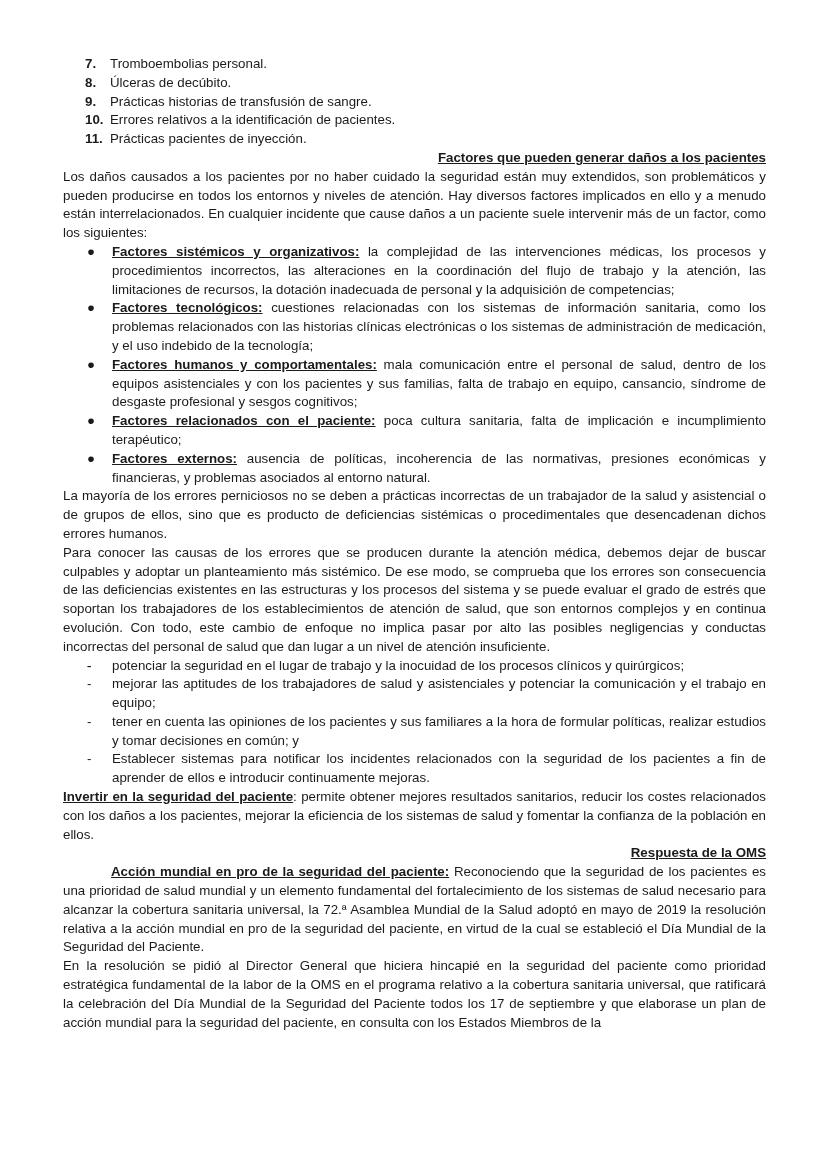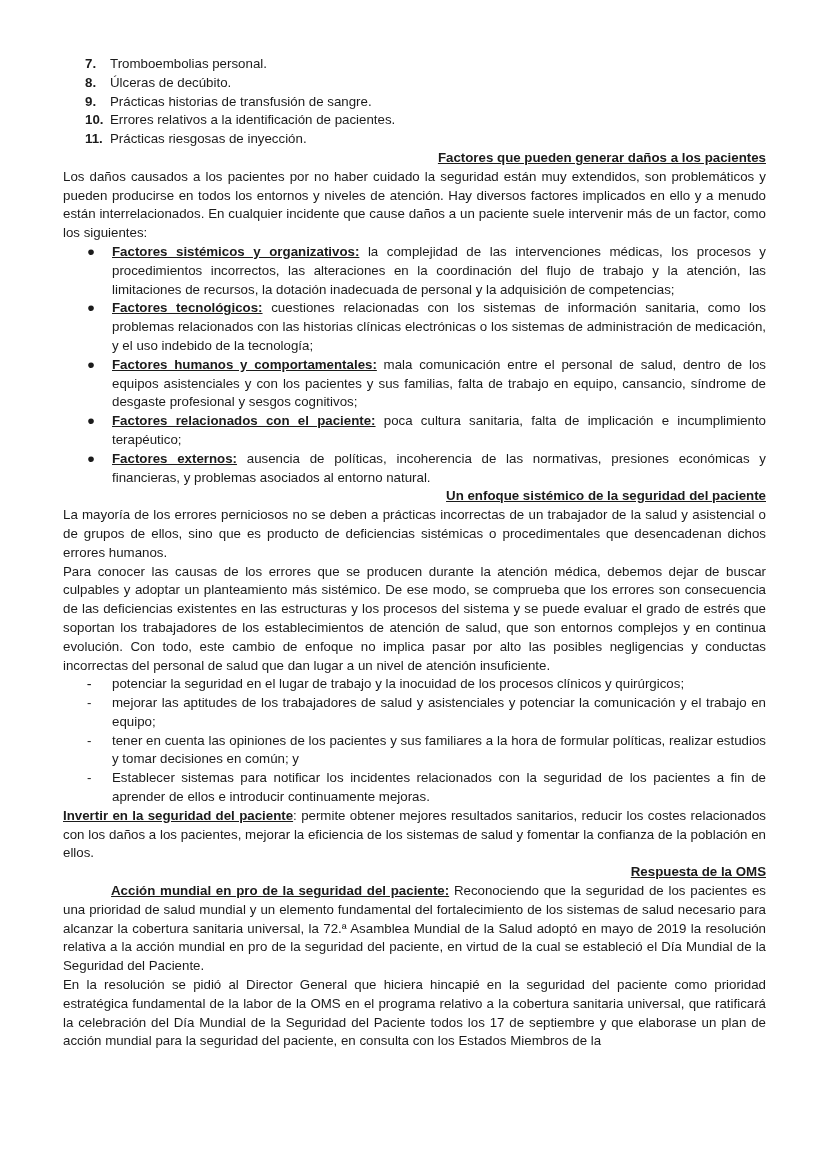--- a/index.html
+++ b/index.html
@@ -40,21 +40,21 @@
   <div class="num-item">
     <span class="num">9.</span>
     <span class="txt">Prácticas historias de transfusión de sangre.</span>
   </div>
   <div class="num-item">
     <span class="num">10.</span>
     <span class="txt">Errores relativos a la identificación de pacientes.</span>
   </div>
   <div class="num-item">
     <span class="num">11.</span>
-    <span class="txt">Prácticas riesgosas de inyección.</span>
+    <span class="txt">Prácticas pacientes de inyección.</span>
   </div>
 
   <div class="heading">Factores que pueden generar daños a los pacientes</div>
   <div class="para">Los daños causados a los pacientes por no haber cuidado la seguridad están muy extendidos, son problemáticos y pueden producirse en todos los entornos y niveles de atención. Hay diversos factores implicados en ello y a menudo están interrelacionados. En cualquier incidente que cause daños a un paciente suele intervenir más de un factor, como los siguientes:</div>
 
   <div class="hang-item">
     <span class="marker">●</span>
     <span class="lead">Factores sistémicos y organizativos:</span><span> la complejidad de las intervenciones médicas, los procesos y procedimientos incorrectos, las alteraciones en la coordinación del flujo de trabajo y la atención, las limitaciones de recursos, la dotación inadecuada de personal y la adquisición de competencias;</span>
   </div>
   <div class="hang-item">
@@ -67,21 +67,20 @@
   </div>
   <div class="hang-item">
     <span class="marker">●</span>
     <span class="lead">Factores relacionados con el paciente:</span><span> poca cultura sanitaria, falta de implicación e incumplimiento terapéutico;</span>
   </div>
   <div class="hang-item">
     <span class="marker">●</span>
     <span class="lead">Factores externos:</span><span> ausencia de políticas, incoherencia de las normativas, presiones económicas y financieras, y problemas asociados al entorno natural.</span>
   </div>
 
-  <div class="heading">Un enfoque sistémico de la seguridad del paciente</div>
   <div class="para">La mayoría de los errores perniciosos no se deben a prácticas incorrectas de un trabajador de la salud y asistencial o de grupos de ellos, sino que es producto de deficiencias sistémicas o procedimentales que desencadenan dichos errores humanos.</div>
   <div class="para">Para conocer las causas de los errores que se producen durante la atención médica, debemos dejar de buscar culpables y adoptar un planteamiento más sistémico. De ese modo, se comprueba que los errores son consecuencia de las deficiencias existentes en las estructuras y los procesos del sistema y se puede evaluar el grado de estrés que soportan los trabajadores de los establecimientos de atención de salud, que son entornos complejos y en continua evolución. Con todo, este cambio de enfoque no implica pasar por alto las posibles negligencias y conductas incorrectas del personal de salud que dan lugar a un nivel de atención insuficiente.</div>
 
   <div class="hang-item">
     <span class="marker">-</span>
   </div>
   <div class="hang-item">
     <span class="marker">-</span>
     <span>potenciar la seguridad en el lugar de trabajo y la inocuidad de los procesos clínicos y quirúrgicos;</span>
   </div>

